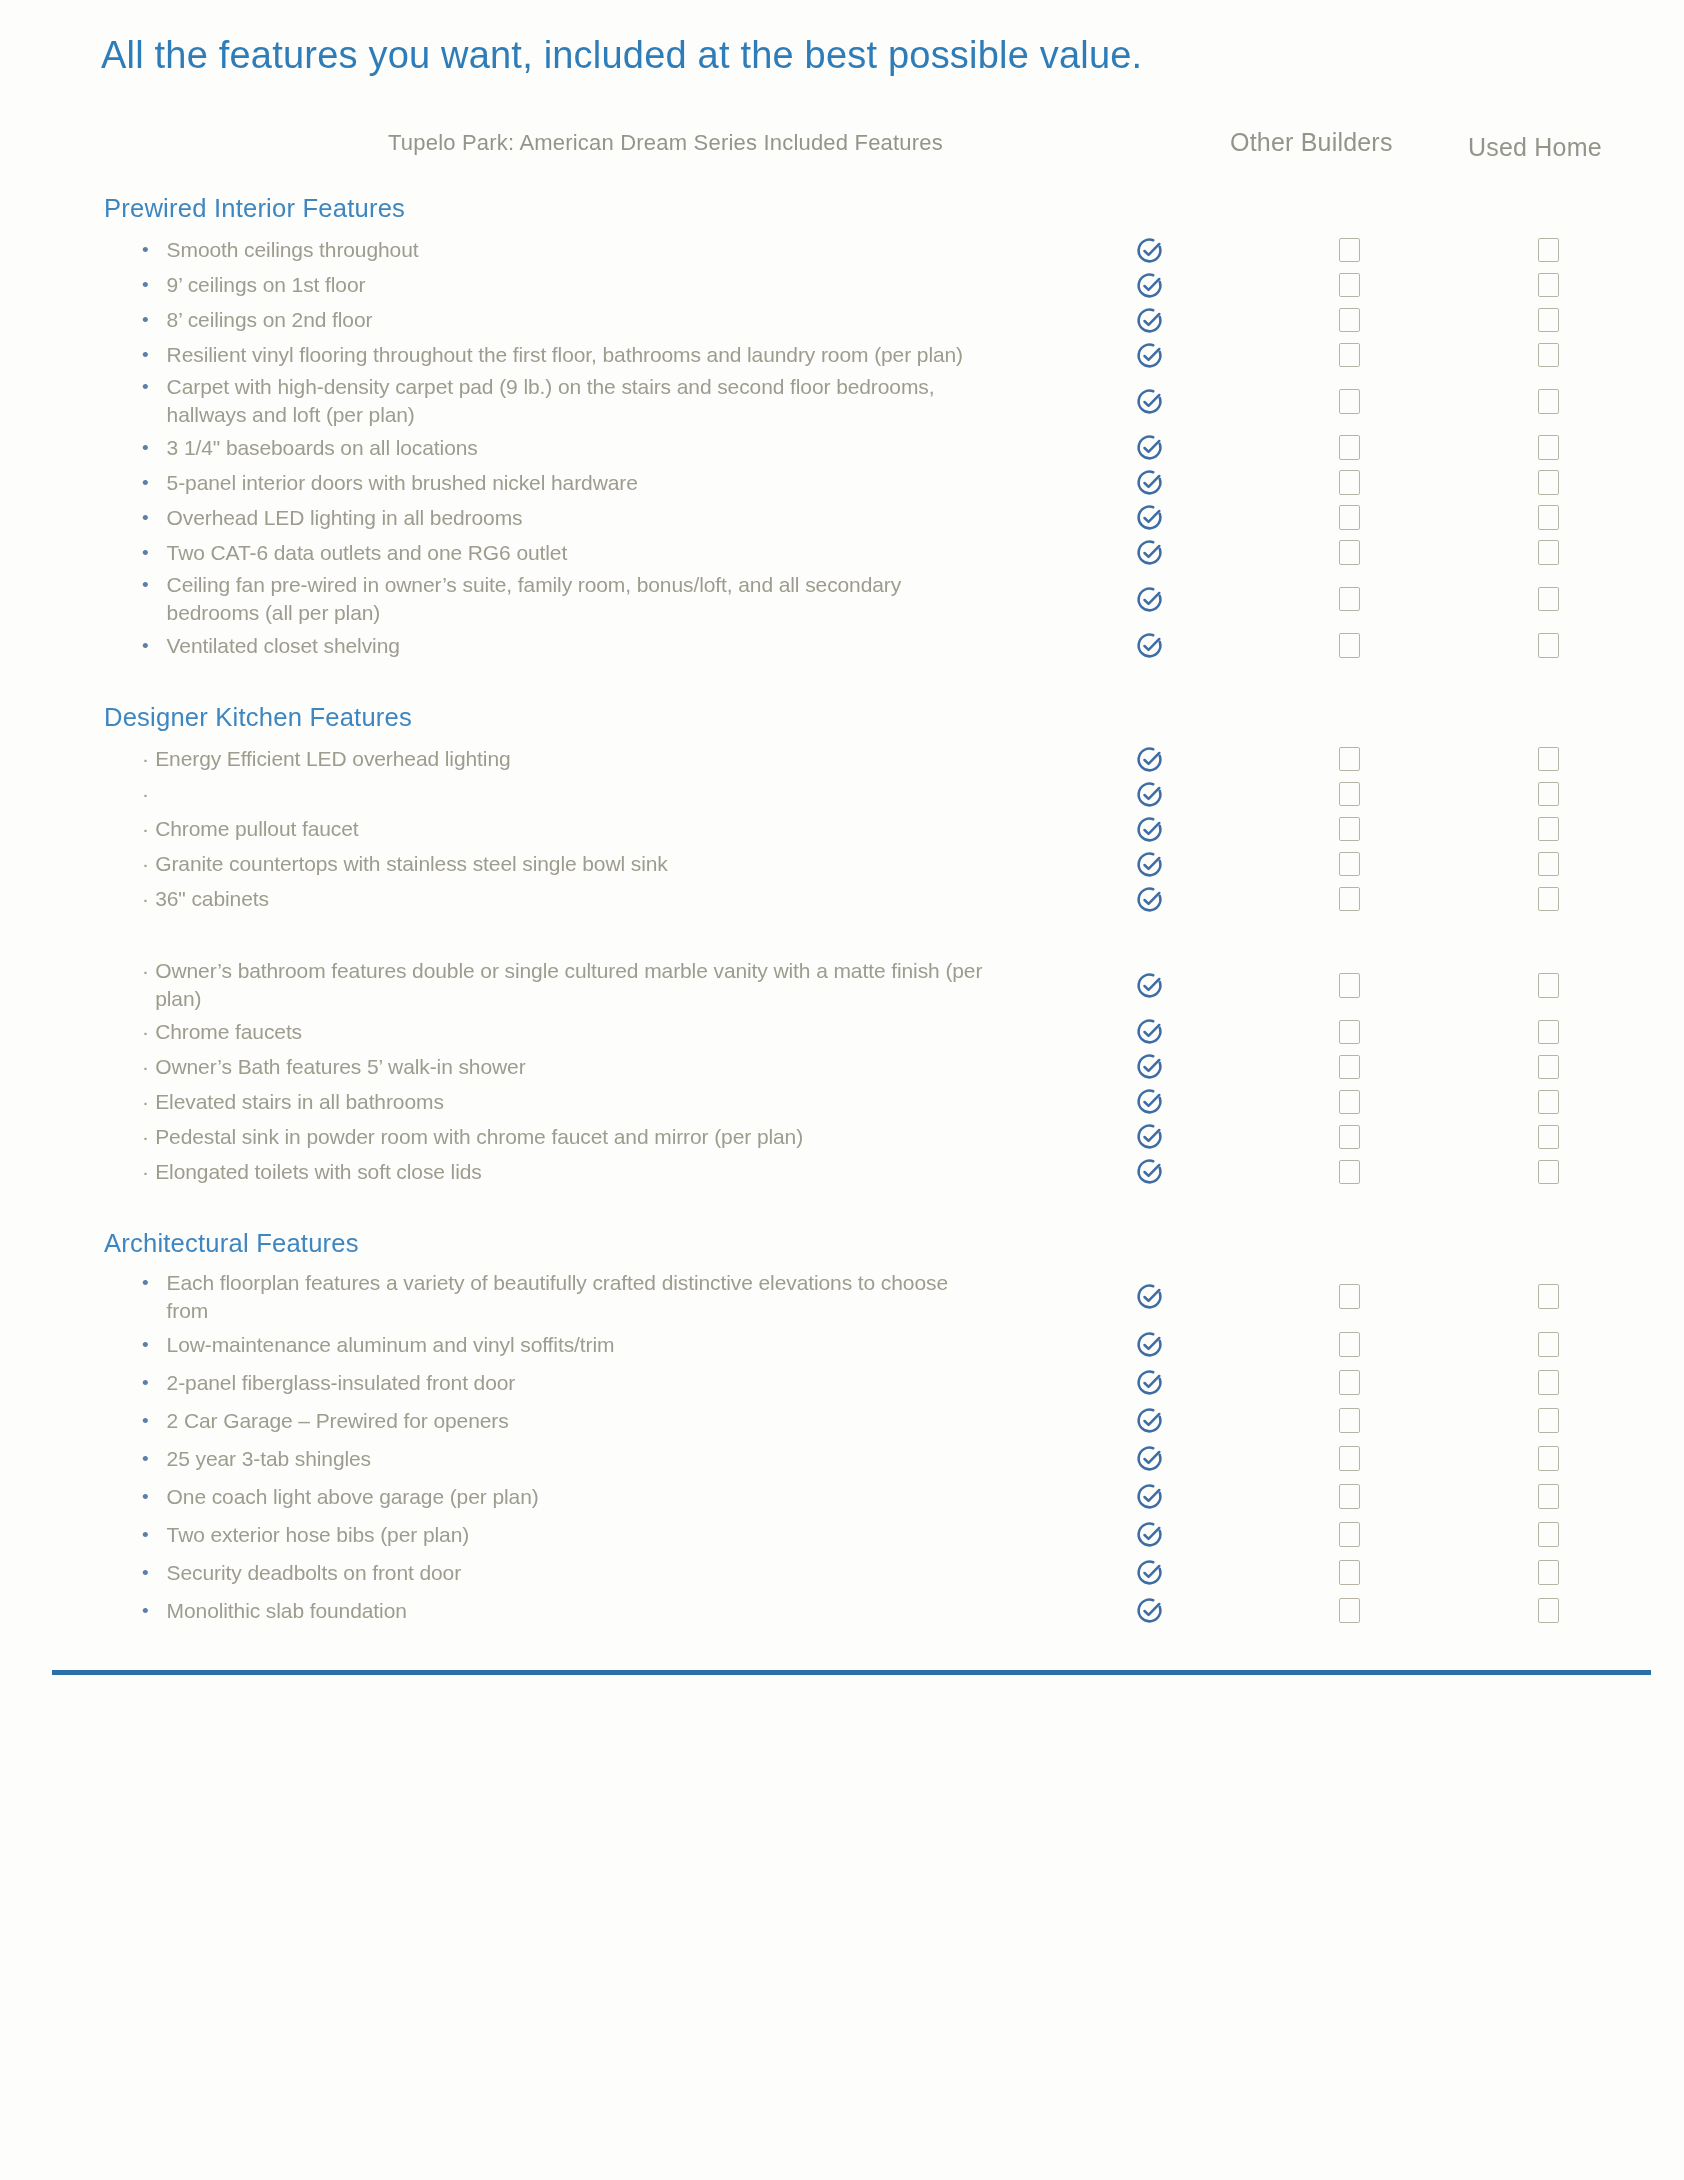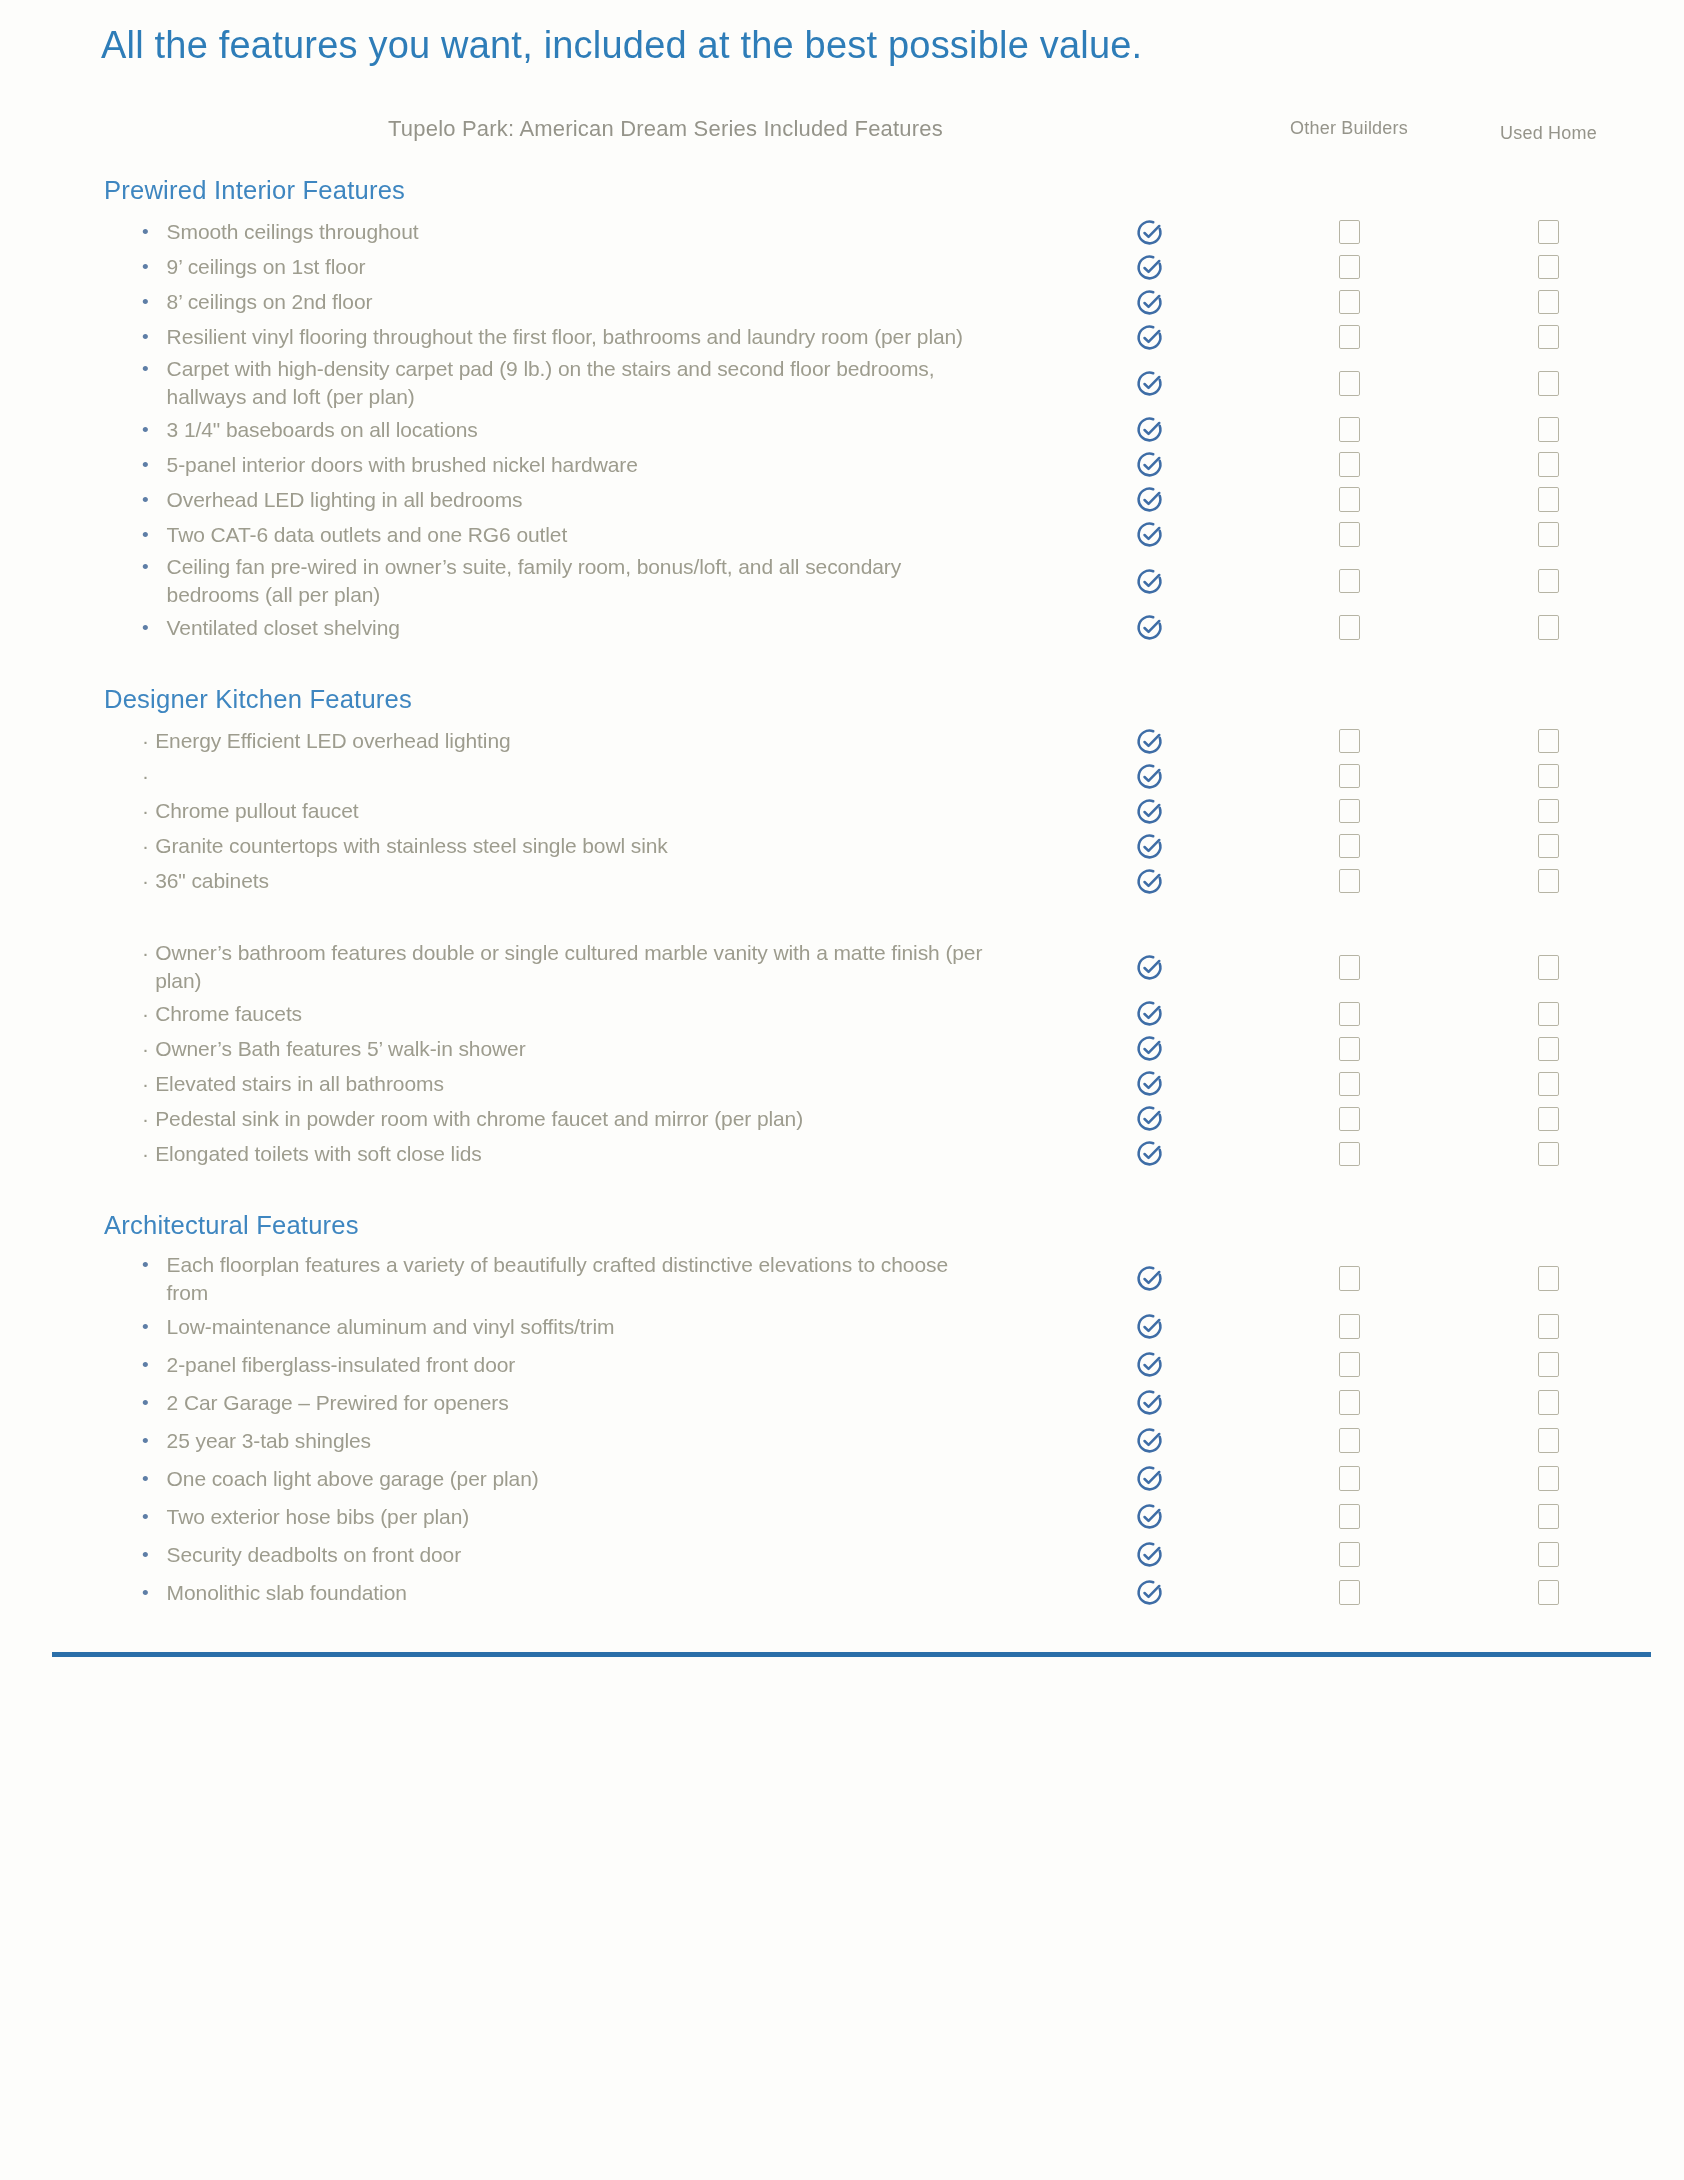--- a/index.html
+++ b/index.html
@@ -16,21 +16,21 @@
   }
   *{margin:0;padding:0;box-sizing:border-box;}
   html,body{background:#ffffff;}
   body{
     font-family:"Liberation Sans", sans-serif;
     width:1685px;height:2180px;
     position:relative;
     background:var(--page-bg);
     overflow:hidden;
   }
-  .page{width:100%;height:100%;position:relative;padding-top:23px;}
+  .page{width:100%;height:100%;position:relative;padding-top:33px;}
 
   .page-title{
     margin-left:101px;
     font-size:38px;
     line-height:45px;
     font-weight:400;
     color:var(--title-blue);
     letter-spacing:0.2px;
   }
 
@@ -43,23 +43,23 @@
     align-items:center;
   }
   .subtitle{
     grid-column:1 / 3;
     font-size:22px;
     color:var(--muted-header);
     letter-spacing:0.2px;
     text-align:center;
   }
   .col-head{
-    font-size:18px;
+    font-size:25px;
     color:var(--muted-header);
-    text-align:center;
+    text-align:left;
     letter-spacing:0.2px;
   }
   .col-head.ob{grid-column:3;}
   .col-head.uh{grid-column:4;margin-top:10px;}
 
   
   .section{margin-top:40px;}
   .section:first-of-type{margin-top:32px;}
   .section-heading{
     margin-left:104px;

